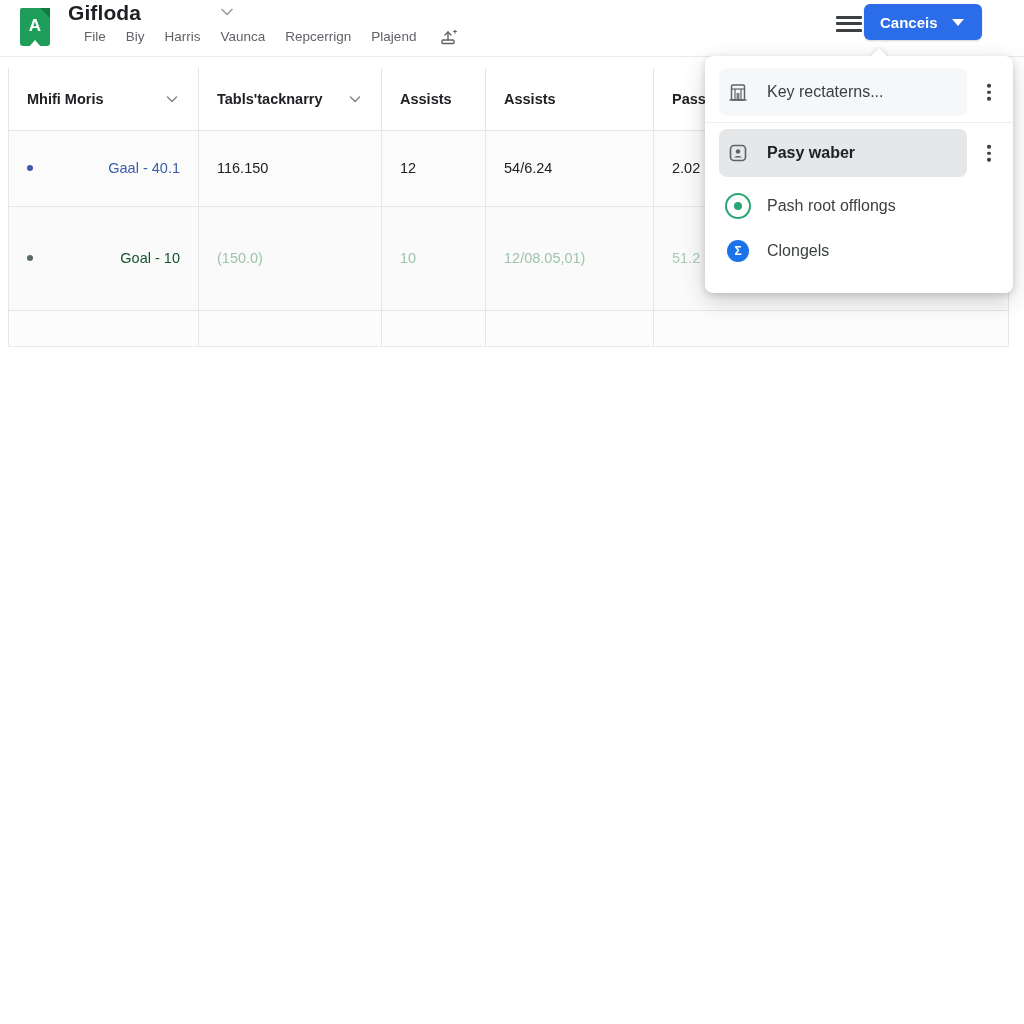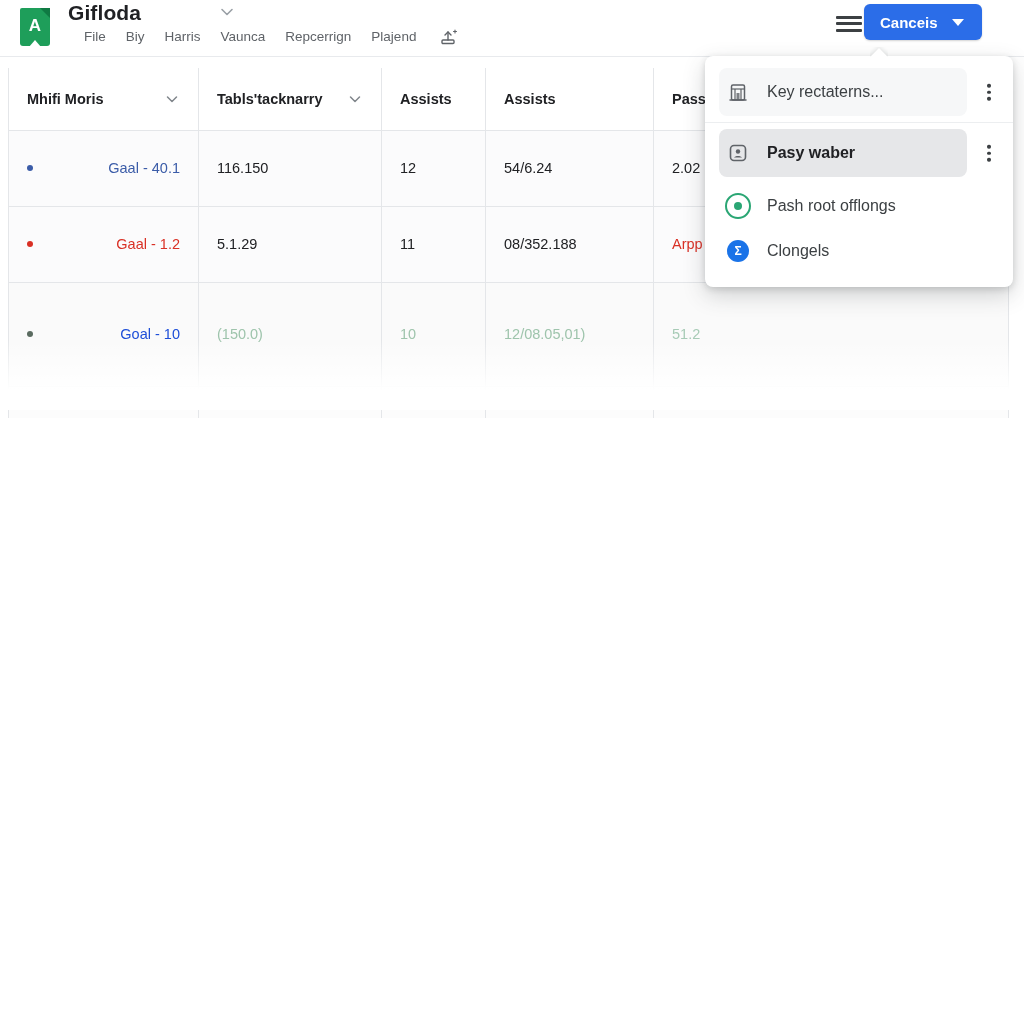--- a/index.html
+++ b/index.html
@@ -229,21 +229,21 @@
   }
   .dot {
     width: 6px; height: 6px;
     border-radius: 50%;
     flex: 0 0 auto;
   }
   .c-blue  { color: #3b5ca8; }
   .c-blue .dot  { background: #3b5ca8; }
   .c-red   { color: #d93025; }
   .c-red .dot   { background: #d93025; }
-  .c-green { color: #1d4ed8; }
+  .c-green { color: #14532d; }
   .c-green .dot { background: #5a6b60; }
 
   td.v-blue  { color: #202124; }
   td.v-red   { color: #202124; }
   td.v-green { color: #9ec4ac; }
   td.t-red   { color: #d93025; }
   td.t-green { color: #a7cbb6; }
 
   .fade-bottom {
     position: absolute;
@@ -257,21 +257,21 @@
 
   
   .popover {
     position: absolute;
     left: 705px;
     top: 56px;
     width: 308px;
     background: #ffffff;
     border-radius: 8px;
     box-shadow: 0 2px 6px rgba(60,64,67,0.18), 0 8px 22px rgba(60,64,67,0.22);
-    padding: 6px 0 14px 0;
+    padding: 6px 0 20px 0;
     box-sizing: border-box;
     z-index: 40;
   }
   .popover-tail {
     position: absolute;
     left: 165px;
     top: -9px;
     width: 18px;
     height: 10px;
     overflow: hidden;
@@ -467,32 +467,20 @@
             <div class="cell-label c-blue">
               <span class="dot"></span>
               <span>Gaal - 40.1</span>
             </div>
           </td>
           <td class="v-blue">116.150</td>
           <td class="v-blue">12</td>
           <td class="v-blue">54/6.24</td>
           <td class="v-blue">2.02</td>
         </tr>
-        <tr class="r2">
-          <td>
-            <div class="cell-label c-red">
-              <span class="dot"></span>
-              <span>Gaal - 1.2</span>
-            </div>
-          </td>
-          <td class="v-red">5.1.29</td>
-          <td class="v-red">11</td>
-          <td class="v-red">08/352.188</td>
-          <td class="t-red">Arpp</td>
-        </tr>
         <tr class="r3">
           <td>
             <div class="cell-label c-green">
               <span class="dot"></span>
               <span>Goal - 10</span>
             </div>
           </td>
           <td class="v-green">(150.0)</td>
           <td class="v-green">10</td>
           <td class="v-green">12/08.05,01)</td>

